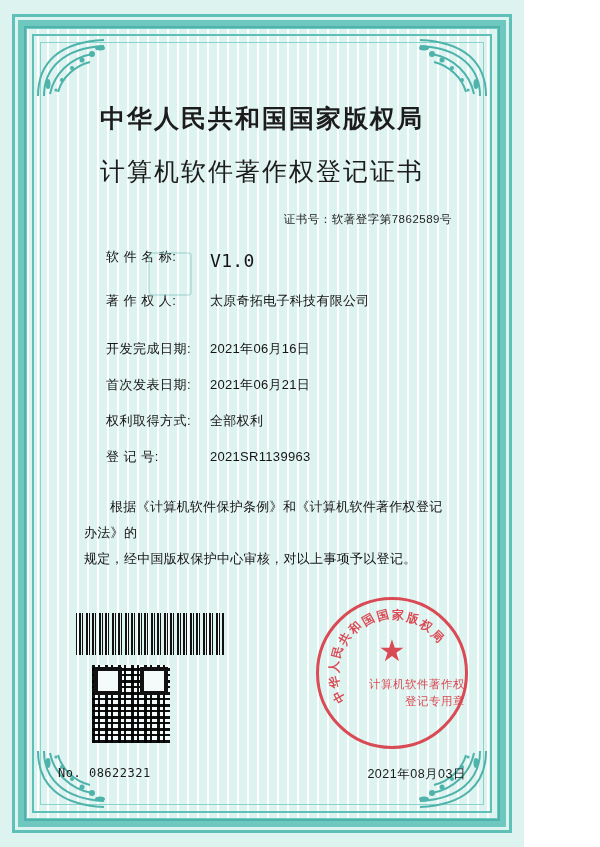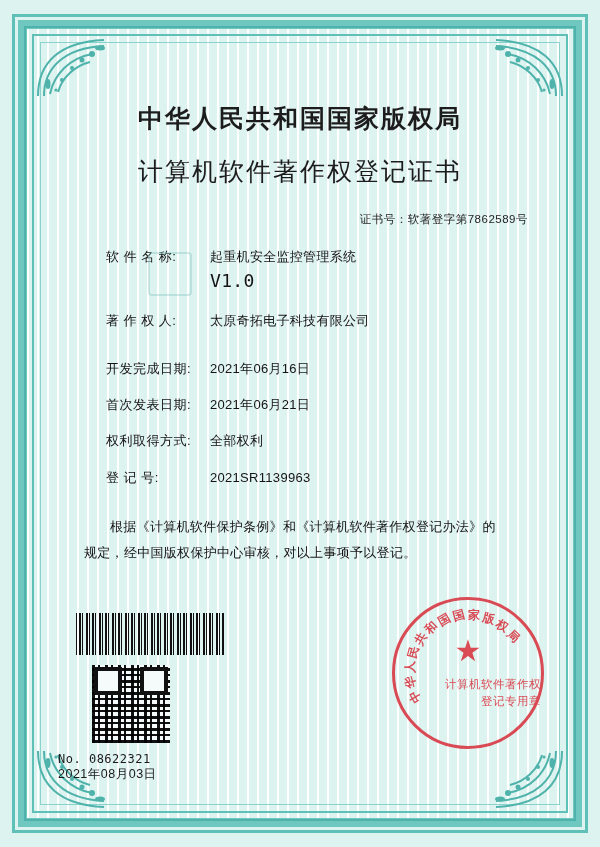--- a/index.html
+++ b/index.html
@@ -9,21 +9,21 @@
   }
   body {
     width: 600px;
     height: 847px;
     font-family: "Liberation Sans", sans-serif;
     overflow: hidden;
   }
 
   .certificate {
     position: relative;
-    width: 600px;
+    width: 524px;
     height: 847px;
     background: #ddf3f0;
     box-sizing: border-box;
   }
 
   
   .frame-outer {
     position: absolute;
     left: 12px;
     top: 14px;
@@ -249,21 +249,20 @@
   .footer {
     position: absolute;
     left: 58px;
     right: 58px;
     bottom: 64px;
     display: flex;
     justify-content: space-between;
     font-size: 12.5px;
     color: #1a1a1a;
     letter-spacing: 0.5px;
-    flex-direction: column;
   }
   .footer .no {
     font-family: "DejaVu Sans Mono", monospace;
     font-size: 12px;
   }
   .watermark {
     position: absolute;
     left: 96px;
     top: 196px;
     width: 40px;
@@ -368,21 +367,20 @@
 
     <div class="cert-no">
       <span>证书号：</span><span>软著登字第7862589号</span>
     </div>
 
     <div class="fields">
 
       <div class="field-row">
         <div class="field-label">软 件 名 称:</div>
         <div class="field-value">
-          <span>起重机安全监控管理系统</span>
           <span class="line2">V1.0</span>
         </div>
       </div>
 
       <div class="field-row">
         <div class="field-label">著 作 权 人:</div>
         <div class="field-value">太原奇拓电子科技有限公司</div>
       </div>
 
       <div class="gap-lg"></div>

